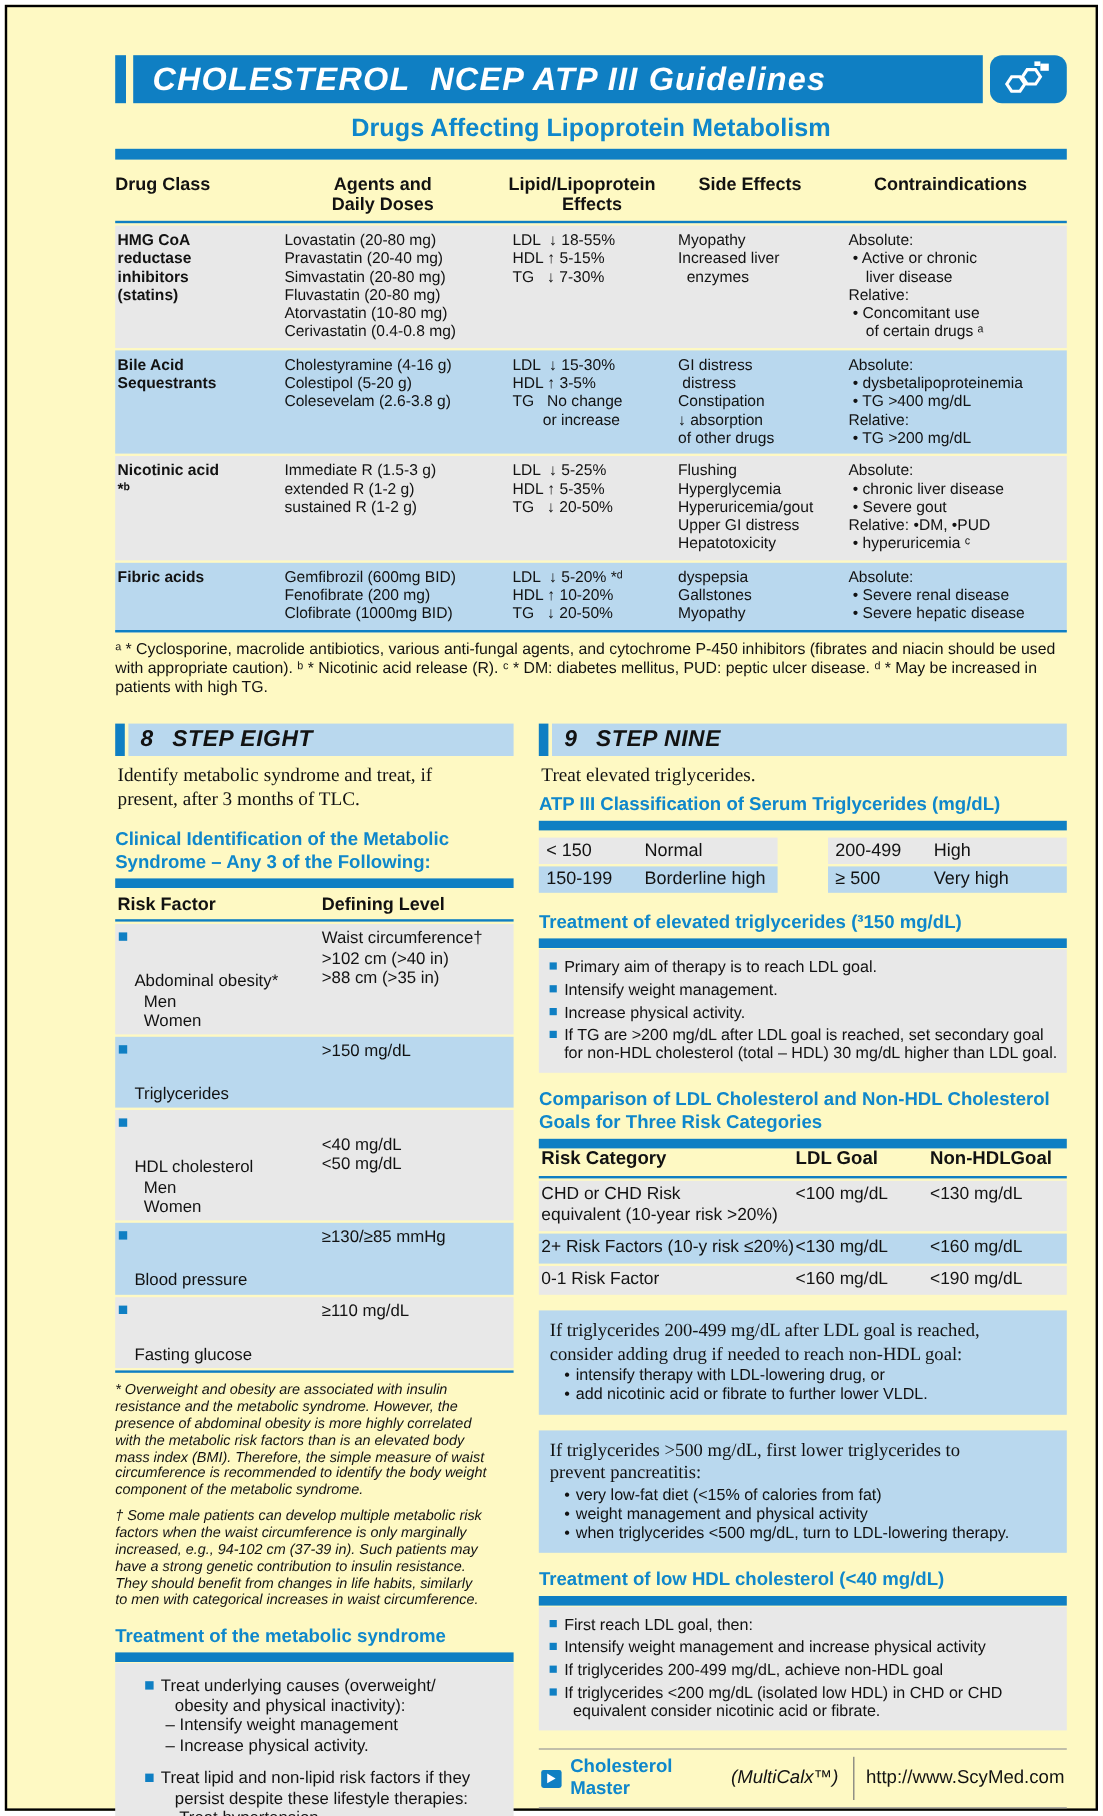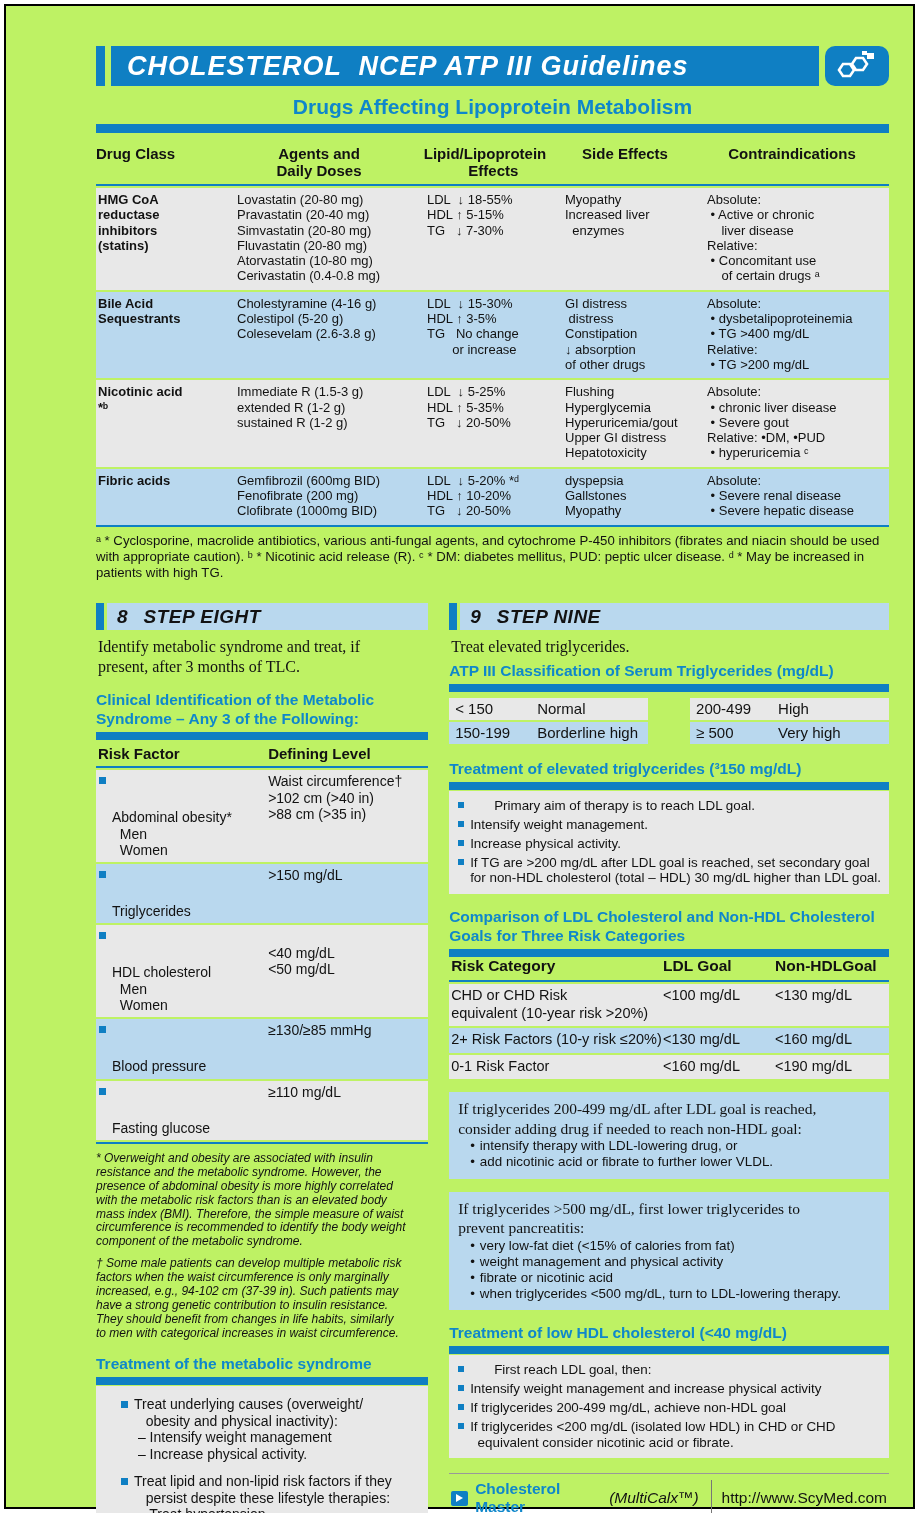--- a/index.html
+++ b/index.html
@@ -3,21 +3,21 @@
 <meta charset="utf-8">
 <style>
   * { box-sizing: border-box; }
   html,body { margin:0; padding:0; }
   body {
     width:919px; height:1513px; background:#fff; overflow:hidden;
     font-family:"Liberation Sans", sans-serif; color:#121212;
   }
   .frame {
     position:absolute; left:4px; top:4px; width:911px; height:1505px;
-    border:2px solid #000; padding:40px 20px 0 90px; background:#bef264;
+    border:2px solid #000; padding:40px 20px 0 90px; background:#fef9c3;
   }
   .content { width:793px; }
 
   
   .masthead { display:flex; align-items:stretch; height:40px; }
   .masthead .edge { width:9px; background:#0f7fc3; margin-right:6px; }
   .masthead .bar { flex:1; background:#0f7fc3; display:flex; align-items:center; padding-left:16px; }
   .masthead .bar .title { color:#fff; font-size:27px; font-weight:bold; font-style:italic; letter-spacing:1px; white-space:pre; }
   .masthead .logo { width:64px; margin-left:6px; background:#0f7fc3; border-radius:10px; display:flex; align-items:center; justify-content:center; }
 
@@ -82,21 +82,21 @@
   .fram-head .sq { margin-top:6px; }
   .fram-sub { font-size:15px; line-height:18px; margin:2px 0 4px 5px; white-space:pre; }
 
   
   .class-tables { display:flex; gap:42px; margin-top:6px; }
   .class-half { flex:1; }
   .class-row { display:flex; padding:2px 6px 3px; margin-bottom:2px; font-size:15px; }
   .class-range { width:82px; }
   .ebox { background:#e8e8e8; padding:7px 8px 8px; margin-top:1px; }
   .ebox .item { display:flex; margin-top:3px; }
-  .ebox .item:first-child { margin-top:0;gap:24px; }
+  .ebox .item:first-child { margin-top:0; }
   .ebox .item .txt { font-size:13.4px; line-height:15.8px; white-space:pre; }
   .ebox .item .sq { width:6px; height:6px; margin-top:4px; }
 
   .ct-head { display:flex; font-size:15.5px; font-weight:bold; padding:0 2px 5px; border-bottom:2px solid #0f7fc3; }
   .ct-c1 { flex:1; } .ct-c2 { width:112px; } .ct-c3 { width:112px; }
   .ct-row { display:flex; margin-top:2px; padding:3px 2px 4px; font-size:14.5px; line-height:17.5px; }
   .ct-row .ct-c1 { white-space:pre; }
 
   .bluebox { background:#b9d8ee; padding:7px 9px 8px; margin-top:13px; }
   .bluebox .intro { font-family:"Liberation Serif", serif; font-size:15.5px; line-height:19.5px; white-space:pre-line; }
@@ -446,21 +446,20 @@
 consider adding drug if needed to reach non-HDL goal:</div>
         <div class="bitem"><span class="dot">•</span><span>intensify therapy with LDL-lowering drug, or</span></div>
         <div class="bitem"><span class="dot">•</span><span>add nicotinic acid or fibrate to further lower VLDL.</span></div>
       </div>
 
       <div class="bluebox">
         <div class="intro">If triglycerides &gt;500 mg/dL, first lower triglycerides to
 prevent pancreatitis:</div>
         <div class="bitem"><span class="dot">•</span><span>very low-fat diet (&lt;15% of calories from fat)</span></div>
         <div class="bitem"><span class="dot">•</span><span>weight management and physical activity</span></div>
-        <div class="bitem"><span class="dot">•</span><span>fibrate or nicotinic acid</span></div>
         <div class="bitem"><span class="dot">•</span><span>when triglycerides &lt;500 mg/dL, turn to LDL-lowering therapy.</span></div>
       </div>
 
       <div class="blue-heading">Treatment of low HDL cholesterol (&lt;40 mg/dL)</div>
       <div class="bluebar"></div>
       <div class="ebox">
         <div class="item">
               <span class="sq"></span>
               <span class="txt">First reach LDL goal, then:</span>
             </div>

